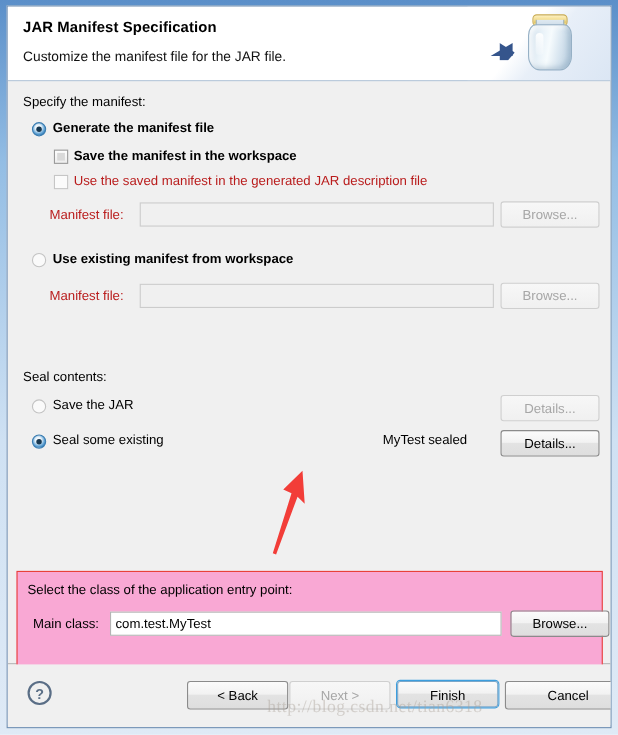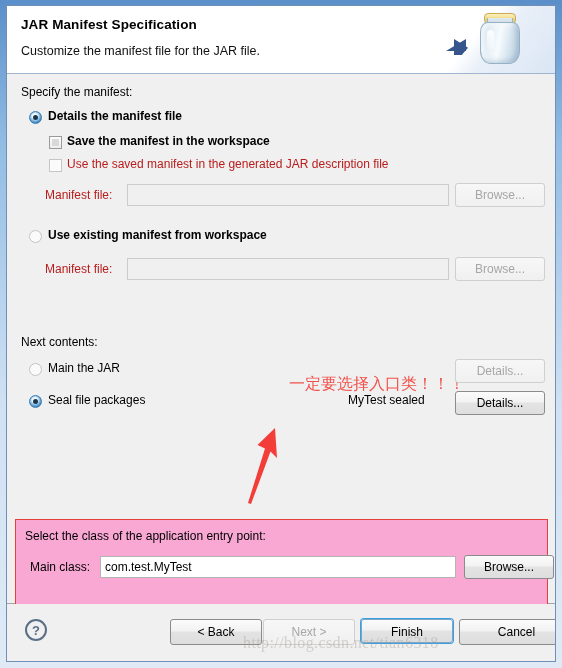--- a/index.html
+++ b/index.html
@@ -287,49 +287,48 @@
         <div class="jar-body"></div>
         <div class="jar-shine"></div>
       </div>
     </div>
 
     <div id="content">
 
       <div class="lbl" style="left:14px; top:11px;">Specify the manifest:</div>
 
       <div class="radio on" style="left:22px; top:37px;"></div>
-      <div class="lbl" style="left:41px; top:35px; font-weight:bold;">Details the manifest file</div>
+      <div class="lbl" style="left:41px; top:35px; font-weight:bold;">Generate the manifest file</div>
 
       <div class="cbox" style="left:42px; top:62px;"></div>
       <div class="lbl" style="left:60px; top:60px; font-weight:bold;">Save the manifest in the workspace</div>
 
       <div class="cbox dis" style="left:42px; top:85px;"></div>
       <div class="lbl dim" style="left:60px; top:83px;">Use the saved manifest in the generated JAR description file</div>
 
       <div class="lbl dim" style="left:38px; top:114px;">Manifest file:</div>
       <input class="tfield dis" style="left: 120px; top: 110px; width: 322px;" type="text" readonly="" value="">
       <div class="btn dis" style="left:448px; top:109px; width:90px;">Browse...</div>
 
       <div class="radio dis" style="left:22px; top:156px;"></div>
       <div class="lbl" style="left:41px; top:154px; font-weight:bold;">Use existing manifest from workspace</div>
 
       <div class="lbl dim" style="left:38px; top:188px;">Manifest file:</div>
       <input class="tfield dis" style="left: 120px; top: 184px; width: 322px;" type="text" readonly="" value="">
       <div class="btn dis" style="left:448px; top:183px; width:90px;">Browse...</div>
 
-      <div id="annotation">一定要选择入口类！！！</div>
-
-      <div class="lbl" style="left:14px; top:261px;">Next contents:</div>
+
+      <div class="lbl" style="left:14px; top:261px;">Seal contents:</div>
 
       <div class="radio dis" style="left:22px; top:289px;"></div>
-      <div class="lbl" style="left:41px; top:287px;">Main the JAR</div>
+      <div class="lbl" style="left:41px; top:287px;">Save the JAR</div>
       <div class="btn dis" style="left:448px; top:285px; width:90px;">Details...</div>
 
       <div class="radio on" style="left:22px; top:321px;"></div>
-      <div class="lbl" style="left:41px; top:319px;">Seal file packages</div>
+      <div class="lbl" style="left:41px; top:319px;">Seal some existing</div>
       <div class="lbl" style="left:341px; top:319px;">MyTest sealed</div>
       <div class="btn" style="left:448px; top:317px; width:90px;">Details...</div>
 
       <svg id="red-arrow" viewBox="0 0 48 80">
         <path d="M36 2 L38 32 L31.5 25.5 L12 78 L9 77 L26 22.5 L18.5 19 Z" fill="#f23d38"></path>
       </svg>
 
       <div id="entry-group">
         <div class="lbl" style="left:9px; top:9px;">Select the class of the application entry point:</div>
         <div class="lbl" style="left:14px; top:40px;">Main class:</div>

